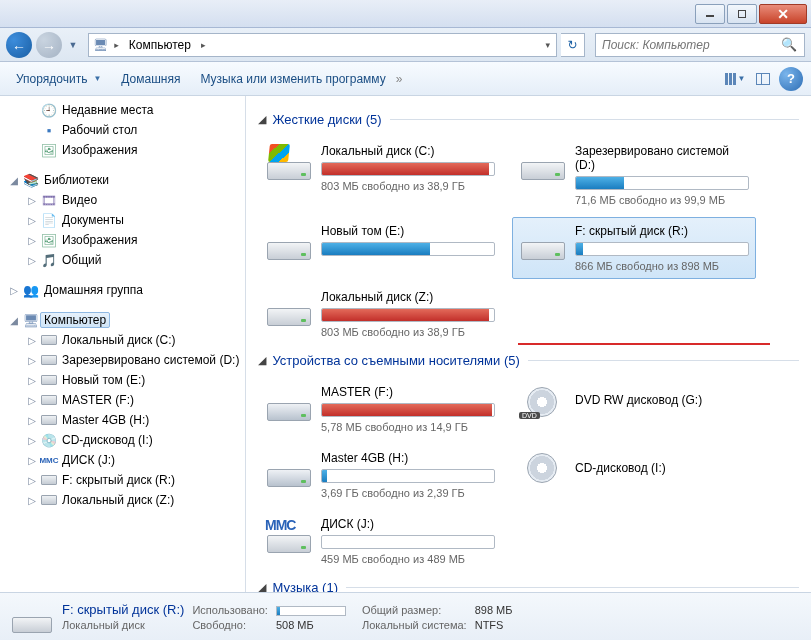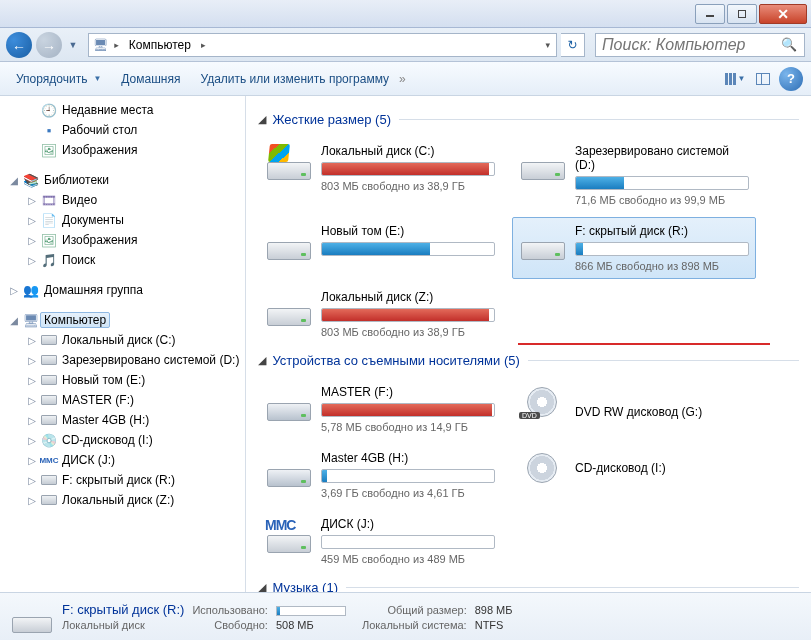--- a/index.html
+++ b/index.html
@@ -16,21 +16,21 @@
 
 .navbar { height: 34px; background: linear-gradient(#e9f0f8, #dde7f2); border-bottom: 1px solid #b4c3d7; display: flex; align-items: center; padding: 0 6px; gap: 4px; }
 .navbtn { width: 26px; height: 26px; border-radius: 50%; display: flex; align-items: center; justify-content: center; background: radial-gradient(circle at 30% 30%, #3d8ddc, #1a5fa4); color:#fff; font-size:14px; cursor:pointer; }
 .navbtn.fwd { background: radial-gradient(circle at 30% 30%, #c9d4e0, #a5b3c4); }
 .navdrop { width: 14px; height: 26px; display:flex; align-items:center; justify-content:center; color:#4a6a91; font-size:9px; }
 .addressbar { flex: 1; height: 24px; background: #fff; border: 1px solid #a5b5c9; display: flex; align-items: center; padding: 0 4px; gap: 4px; margin-left:4px; }
 .addressbar .crumb { padding: 2px 4px; cursor: pointer; }
 .addressbar .arrow { font-size: 9px; color: #555; padding:0 2px; }
 .addr-refresh { width: 24px; height: 24px; border:1px solid #a5b5c9; border-left:none; display:flex; align-items:center; justify-content:center; color:#1a5fa4; background:#fff; cursor:pointer; }
 .searchbox { width: 210px; height: 24px; background: #fff; border: 1px solid #a5b5c9; display: flex; align-items: center; padding: 0 6px; margin-left: 6px; }
-.searchbox input { border: none; outline: none; width: 100%; font-style: italic; color: #888; font-size: 16px; }
+.searchbox input { border: none; outline: none; width: 100%; font-style: italic; color: #888; font-size: 12px; }
 .searchbox .sicon { color:#3a6aa0; font-size:13px; }
 
 
 .toolbar { height: 34px; background: linear-gradient(#f7fbff, #e5eef8); border-bottom: 1px solid #c9d5e3; display: flex; align-items: center; padding: 12px 6px; gap: 0; }
 .toolbtn { padding: 6px 10px; color: #1b4e84; cursor: pointer; display:flex; align-items:center; gap:4px; }
 .tb-spacer { flex: 1; }
 .toolicon { width: 28px; height: 24px; display:flex; align-items:center; justify-content:center; cursor:pointer; color:#3b6fa7; font-size:14px; }
 .toolbtn .dd, .toolicon .dd { font-size:8px; color:#3b6fa7; margin-left:2px; }
 .view-icon { display:flex; gap:1px; }
 .view-icon span { width:3px; height:12px; background:#5b86b8; }
@@ -87,21 +87,21 @@
 .drive-bar-fill { height: 100%; background: linear-gradient(#4db0e6, #1a7dc0); }
 .drive-bar-fill.red { background: linear-gradient(#e36a5a, #c22f2a); }
 .drive-free { font-size: 11px; color: #666; }
 .underline-red { height: 2px; background: #d82a2a; margin-top: -2px; margin-bottom:6px; width:252px; margin-left:260px;}
 
 
 .details { height: 48px; border-top: 1px solid #c9d5e3; background: linear-gradient(#f4f8fc, #e8eff7); display: flex; align-items: center; padding: 4px 12px; font-size:11px; }
 .details .dicon { width:40px; height:32px; position:relative; margin-right:10px;}
 .details .dicon .body{position:absolute; bottom:0; left:0; right:0; height:16px; background:linear-gradient(#f2f4f6,#c8ced6); border:1px solid #9aa4b0; border-radius:2px;}
 .details-grid { display:grid; grid-template-columns: auto auto auto auto auto auto; column-gap: 8px; row-gap:2px; align-items:center;}
-.details .dlabel { color:#666; text-align:right; }
+.details .dlabel { color:#666; text-align:left; }
 .details .dval { color:#333; }
 .details .dname { color:#003399; font-size:13px;}
 .details .minibar { width:70px; height:10px; border:1px solid #b0b9c4; background:#fff; display:inline-block; vertical-align:middle;}
 .details .minibar-fill{ height:100%; background:linear-gradient(#4db0e6,#1a7dc0);}
 .help-icon{width:24px;height:24px;border-radius:50%;background:radial-gradient(circle at 30% 30%,#7ab5ec,#2d6db4);color:#fff;display:flex;align-items:center;justify-content:center;font-weight:bold;font-size:13px;}
 </style>
 </head>
 <body>
 
 <div class="titlebar">
@@ -134,21 +134,21 @@
     <span class="sicon">🔍</span>
   </div>
 </div>
 
 <div class="toolbar">
   <div class="toolbtn">
       <span>Упорядочить</span>
       <span class="dd">▼</span>
     </div>
   <div class="toolbtn">Домашняя</div>
-  <div class="toolbtn">Удалить или изменить программу</div>
+  <div class="toolbtn">Музыка или изменить программу</div>
   <div style="width:12px;color:#888;">»</div>
   <div class="tb-spacer"></div>
   <div class="toolicon">
       <div class="view-icon">
         <span></span>
         <span></span>
         <span></span>
       </div>
       <span class="dd">▼</span>
     </div>
@@ -200,21 +200,21 @@
             <span class="tlabel">Документы</span>
           </div>
         <div class="tree-item">
             <span class="exp">▷</span>
             <span class="ticon i-pic">🖼</span>
             <span class="tlabel">Изображения</span>
           </div>
         <div class="tree-item">
             <span class="exp">▷</span>
             <span class="ticon i-music">🎵</span>
-            <span class="tlabel">Поиск</span>
+            <span class="tlabel">Общий</span>
           </div>
       </div>
     </div>
     <div class="tree-group">
       <div class="tree-item">
           <span class="exp">▷</span>
           <span class="ticon i-home">👥</span>
           <span class="tlabel">Домашняя группа</span>
         </div>
     </div>
@@ -285,21 +285,21 @@
             <span class="tlabel">Локальный диск (Z:)</span>
           </div>
         </div>
     </div>
   </div>
 
   <div class="content">
 
     <div class="group-header">
       <span class="gtoggle">◢</span>
-      <span class="gtitle"><span>Жесткие размер</span> <span>(5)</span></span>
+      <span class="gtitle"><span>Жесткие диски</span> <span>(5)</span></span>
       <hr>
     </div>
     <div class="drive-grid">
       <div class="drive-tile">
         <div class="drive-icon">
             <div class="os"></div>
             <div class="body"></div>
           </div>
         <div class="drive-info">
           <div class="drive-name">Локальный диск (C:)</div>
@@ -376,33 +376,33 @@
             </div>
           <div class="drive-free">5,78 МБ свободно из 14,9 ГБ</div>
         </div>
       </div>
       <div class="drive-tile nobar">
         <div class="drive-icon dvd">
             <div class="disc"></div>
             <div class="lbl">DVD</div>
           </div>
         <div class="drive-info">
-          <div class="drive-name" style="margin-top:20px;">DVD RW дисковод (G:)</div>
+          <div class="drive-name" style="margin-top:8px;">DVD RW дисковод (G:)</div>
         </div>
       </div>
       <div class="drive-tile">
         <div class="drive-icon removable">
             <div class="body"></div>
           </div>
         <div class="drive-info">
           <div class="drive-name">Master 4GB (H:)</div>
           <div class="drive-bar">
               <div class="drive-bar-fill" style="width:3%"></div>
             </div>
-          <div class="drive-free">3,69 ГБ свободно из 4,61 ГБ</div>
+          <div class="drive-free">3,69 ГБ свободно из 2,39 ГБ</div>
         </div>
       </div>
       <div class="drive-tile nobar">
         <div class="drive-icon dvd">
             <div class="disc"></div>
           </div>
         <div class="drive-info">
           <div class="drive-name" style="margin-top:10px;">CD-дисковод (I:)</div>
         </div>
       </div>

